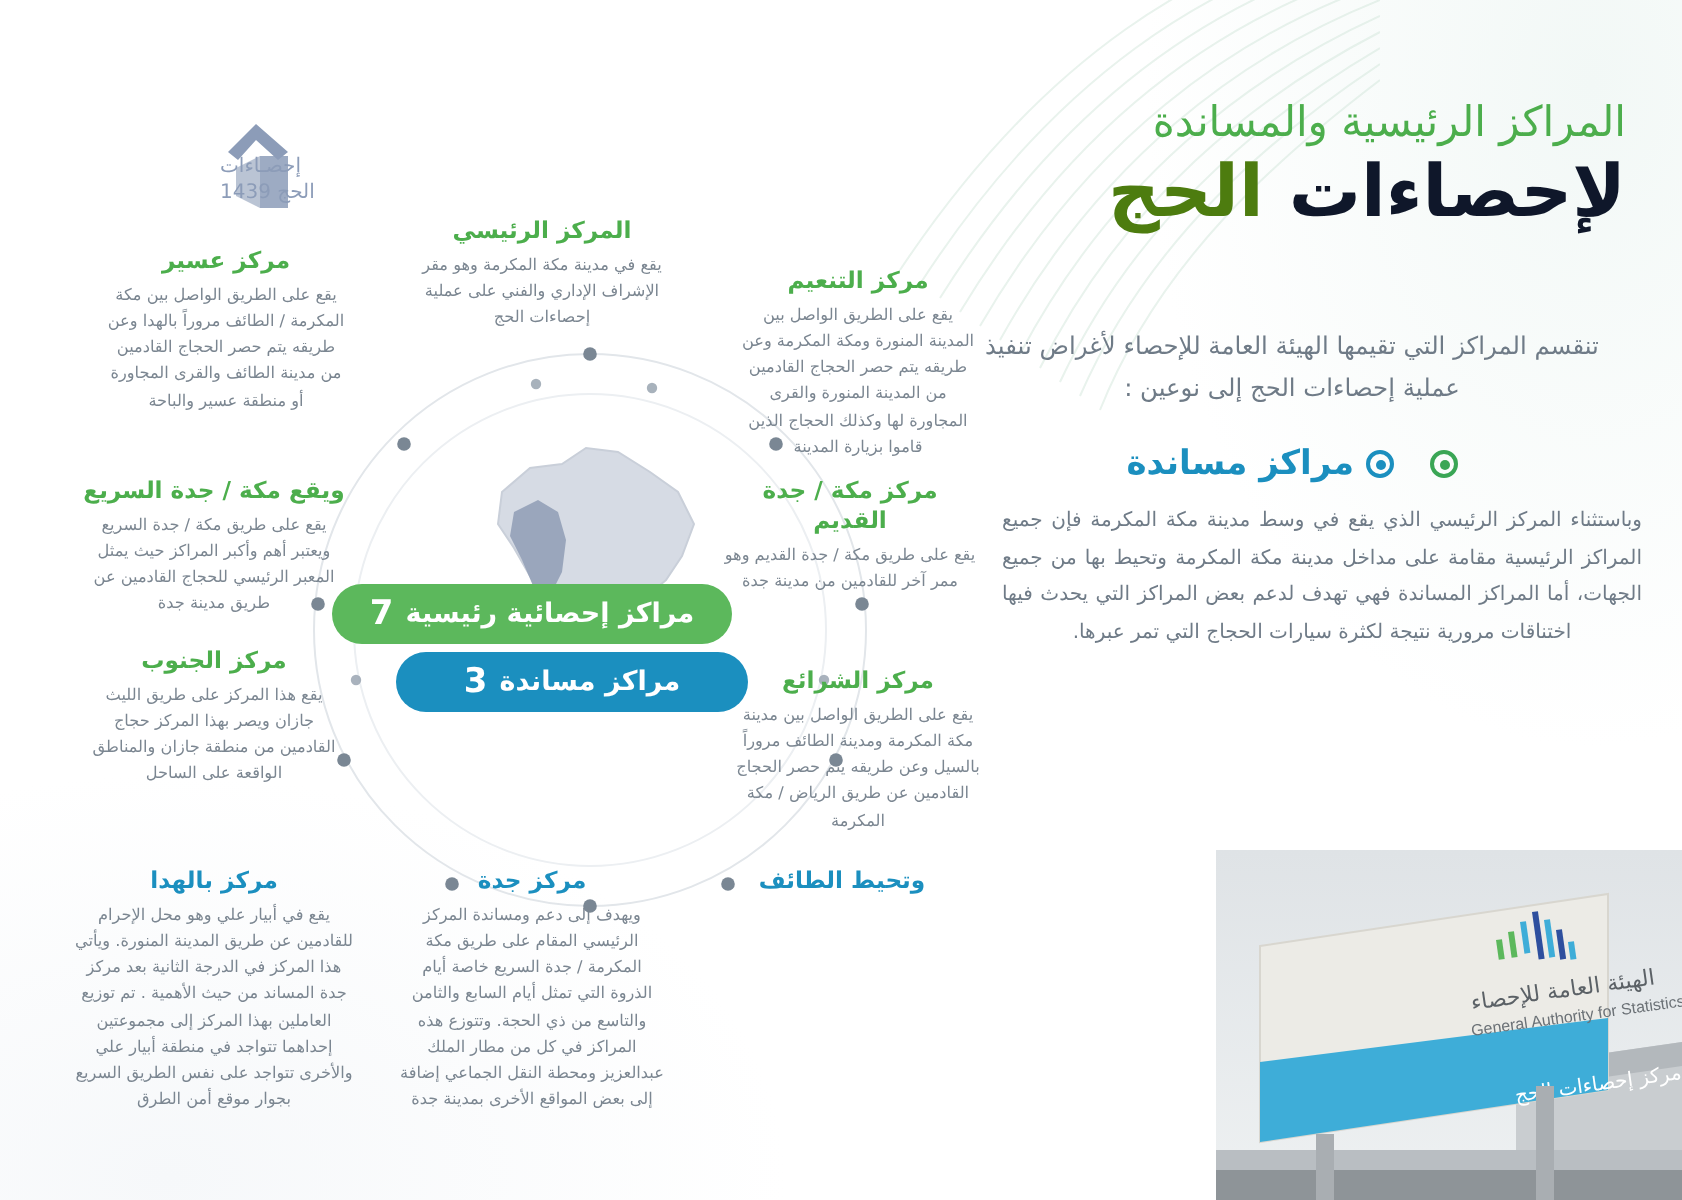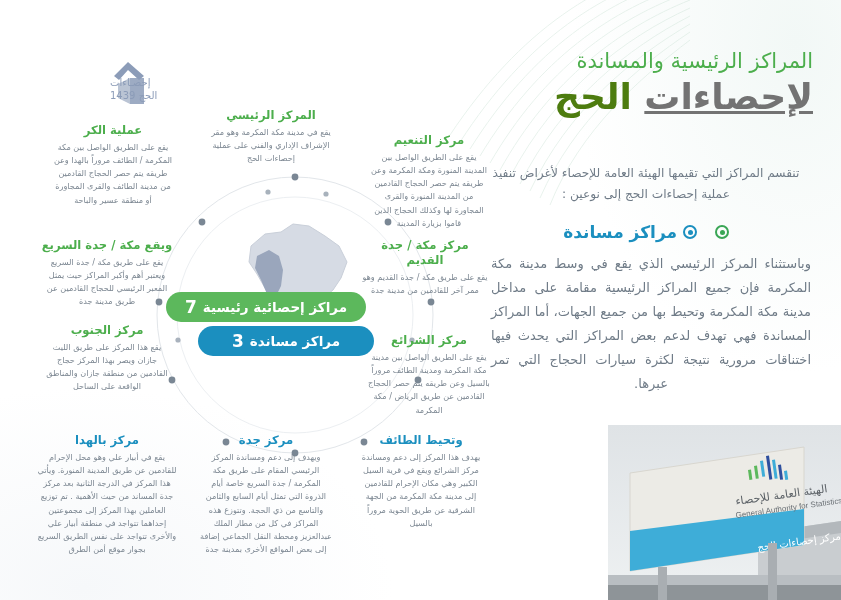--- a/index.html
+++ b/index.html
@@ -29,43 +29,43 @@
   
   .logo { position: absolute; left: 48px; top: 50px; width: 112px; height: 62px; }
   .logo svg { display: block; }
 
   
   .header { position: absolute; right: 28px; top: 48px; width: 390px; text-align: right; }
   .header .line1 { font-size: 21px; color: #4cae4c; font-weight: 400; letter-spacing: 0px;
                    line-height: 1.25; }
   .header .line2 { font-size: 36px; font-weight: 700; line-height: 1.18; margin-top: 2px; }
   .header .line2 .k1 { color: #4d7c0f; }
-  .header .line2 .k2 { color: #737373; text-decoration: underline; }
+  .header .line2 .k2 { color: #0f172a; }
 
   .intro { position: absolute; right: 30px; top: 163px; width: 330px;
            font-size: 12.2px; line-height: 1.75; color: #6f7b87; text-align: center; }
 
   
   .legend { position: absolute; right: 112px; top: 222px; display: flex; gap: 18px;
             align-items: center; }
   .legend-item { display: flex; align-items: center; gap: 6px; }
   .legend-item .lbl { font-size: 17px; font-weight: 700; }
   .legend-item.main .lbl { color: #3aa655; }
   .legend-item.support .lbl { color: #1b8fbf; }
   .dot-ring { width: 14px; height: 14px; border-radius: 50%; display: inline-block;
               position: relative; }
   .dot-ring.green { border: 2px solid #3aa655; }
   .dot-ring.green::after { content:""; position:absolute; inset:2.5px; border-radius:50%;
               background:#3aa655; }
   .dot-ring.blue { border: 2px solid #1b8fbf; }
   .dot-ring.blue::after { content:""; position:absolute; inset:2.5px; border-radius:50%;
               background:#1b8fbf; }
 
-  .body-text { position: absolute; right: 30px; top: 252px; width: 320px;
-               font-size: 13px; line-height: 1.85; color: #6f7b87;
+  .body-text { position: absolute; right: 20px; top: 252px; width: 320px;
+               font-size: 10px; line-height: 1.85; color: #6f7b87;
                text-align: justify; text-align-last: center; }
 
   
   .diagram { position: absolute; left: 150px; top: 170px; width: 290px; height: 290px; }
   .diagram svg { position: absolute; left: 0; top: 0; }
 
   .map-wrap { position: absolute; left: 85px; top: 42px; width: 118px; height: 112px; }
 
   .pill { position: absolute; height: 30px; border-radius: 16px; color: #ffffff;
           display: flex; align-items: center; justify-content: center;
@@ -204,21 +204,21 @@
     <div class="t">المركز الرئيسي</div>
     <div class="d">يقع في مدينة مكة المكرمة وهو مقر الإشراف الإداري والفني على عملية إحصاءات الحج</div>
   </div>
 
   <div class="node green r n-taneem">
     <div class="t">مركز التنعيم</div>
     <div class="d">يقع على الطريق الواصل بين المدينة المنورة ومكة المكرمة وعن طريقه يتم حصر الحجاج القادمين من المدينة المنورة والقرى المجاورة لها وكذلك الحجاج الذين قاموا بزيارة المدينة</div>
   </div>
 
   <div class="node green l n-kur">
-    <div class="t">عملية الكر</div>
+    <div class="t">مركز عسير</div>
     <div class="d">يقع على الطريق الواصل بين مكة المكرمة / الطائف مروراً بالهدا وعن طريقه يتم حصر الحجاج القادمين من مدينة الطائف والقرى المجاورة أو منطقة عسير والباحة</div>
   </div>
 
   <div class="node green r n-makkah-old">
     <div class="t">مركز مكة / جدة القديم</div>
     <div class="d">يقع على طريق مكة / جدة القديم وهو ممر آخر للقادمين من مدينة جدة</div>
   </div>
 
   <div class="node green l n-makkah-fast">
     <div class="t">ويقع مكة / جدة السريع</div>
@@ -230,21 +230,20 @@
     <div class="d">يقع على الطريق الواصل بين مدينة مكة المكرمة ومدينة الطائف مروراً بالسيل وعن طريقه يتم حصر الحجاج القادمين عن طريق الرياض / مكة المكرمة</div>
   </div>
 
   <div class="node green l n-janoub">
     <div class="t">مركز الجنوب</div>
     <div class="d">يقع هذا المركز على طريق الليث جازان ويصر بهذا المركز حجاج القادمين من منطقة جازان والمناطق الواقعة على الساحل</div>
   </div>
 
   <div class="node blue c n-taif">
     <div class="t">وتحيط الطائف</div>
-    <div class="d">يهدف هذا المركز إلى دعم ومساندة مركز الشرائع ويقع في قرية السيل الكبير وهي مكان الإحرام للقادمين إلى مدينة مكة المكرمة من الجهة الشرقية عن طريق الحوية مروراً بالسيل</div>
   </div>
 
   <div class="node blue c n-jeddah">
     <div class="t">مركز جدة</div>
     <div class="d">ويهدف إلى دعم ومساندة المركز الرئيسي المقام على طريق مكة المكرمة / جدة السريع خاصة أيام الذروة التي تمثل أيام السابع والثامن والتاسع من ذي الحجة. وتتوزع هذه المراكز في كل من مطار الملك عبدالعزيز ومحطة النقل الجماعي إضافة إلى بعض المواقع الأخرى بمدينة جدة</div>
   </div>
 
   <div class="node blue c n-madinah">
     <div class="t">مركز بالهدا</div>
     <div class="d">يقع في أبيار علي وهو محل الإحرام للقادمين عن طريق المدينة المنورة. ويأتي هذا المركز في الدرجة الثانية بعد مركز جدة المساند من حيث الأهمية . تم توزيع العاملين بهذا المركز إلى مجموعتين إحداهما تتواجد في منطقة أبيار علي والأخرى تتواجد على نفس الطريق السريع بجوار موقع أمن الطرق</div>

